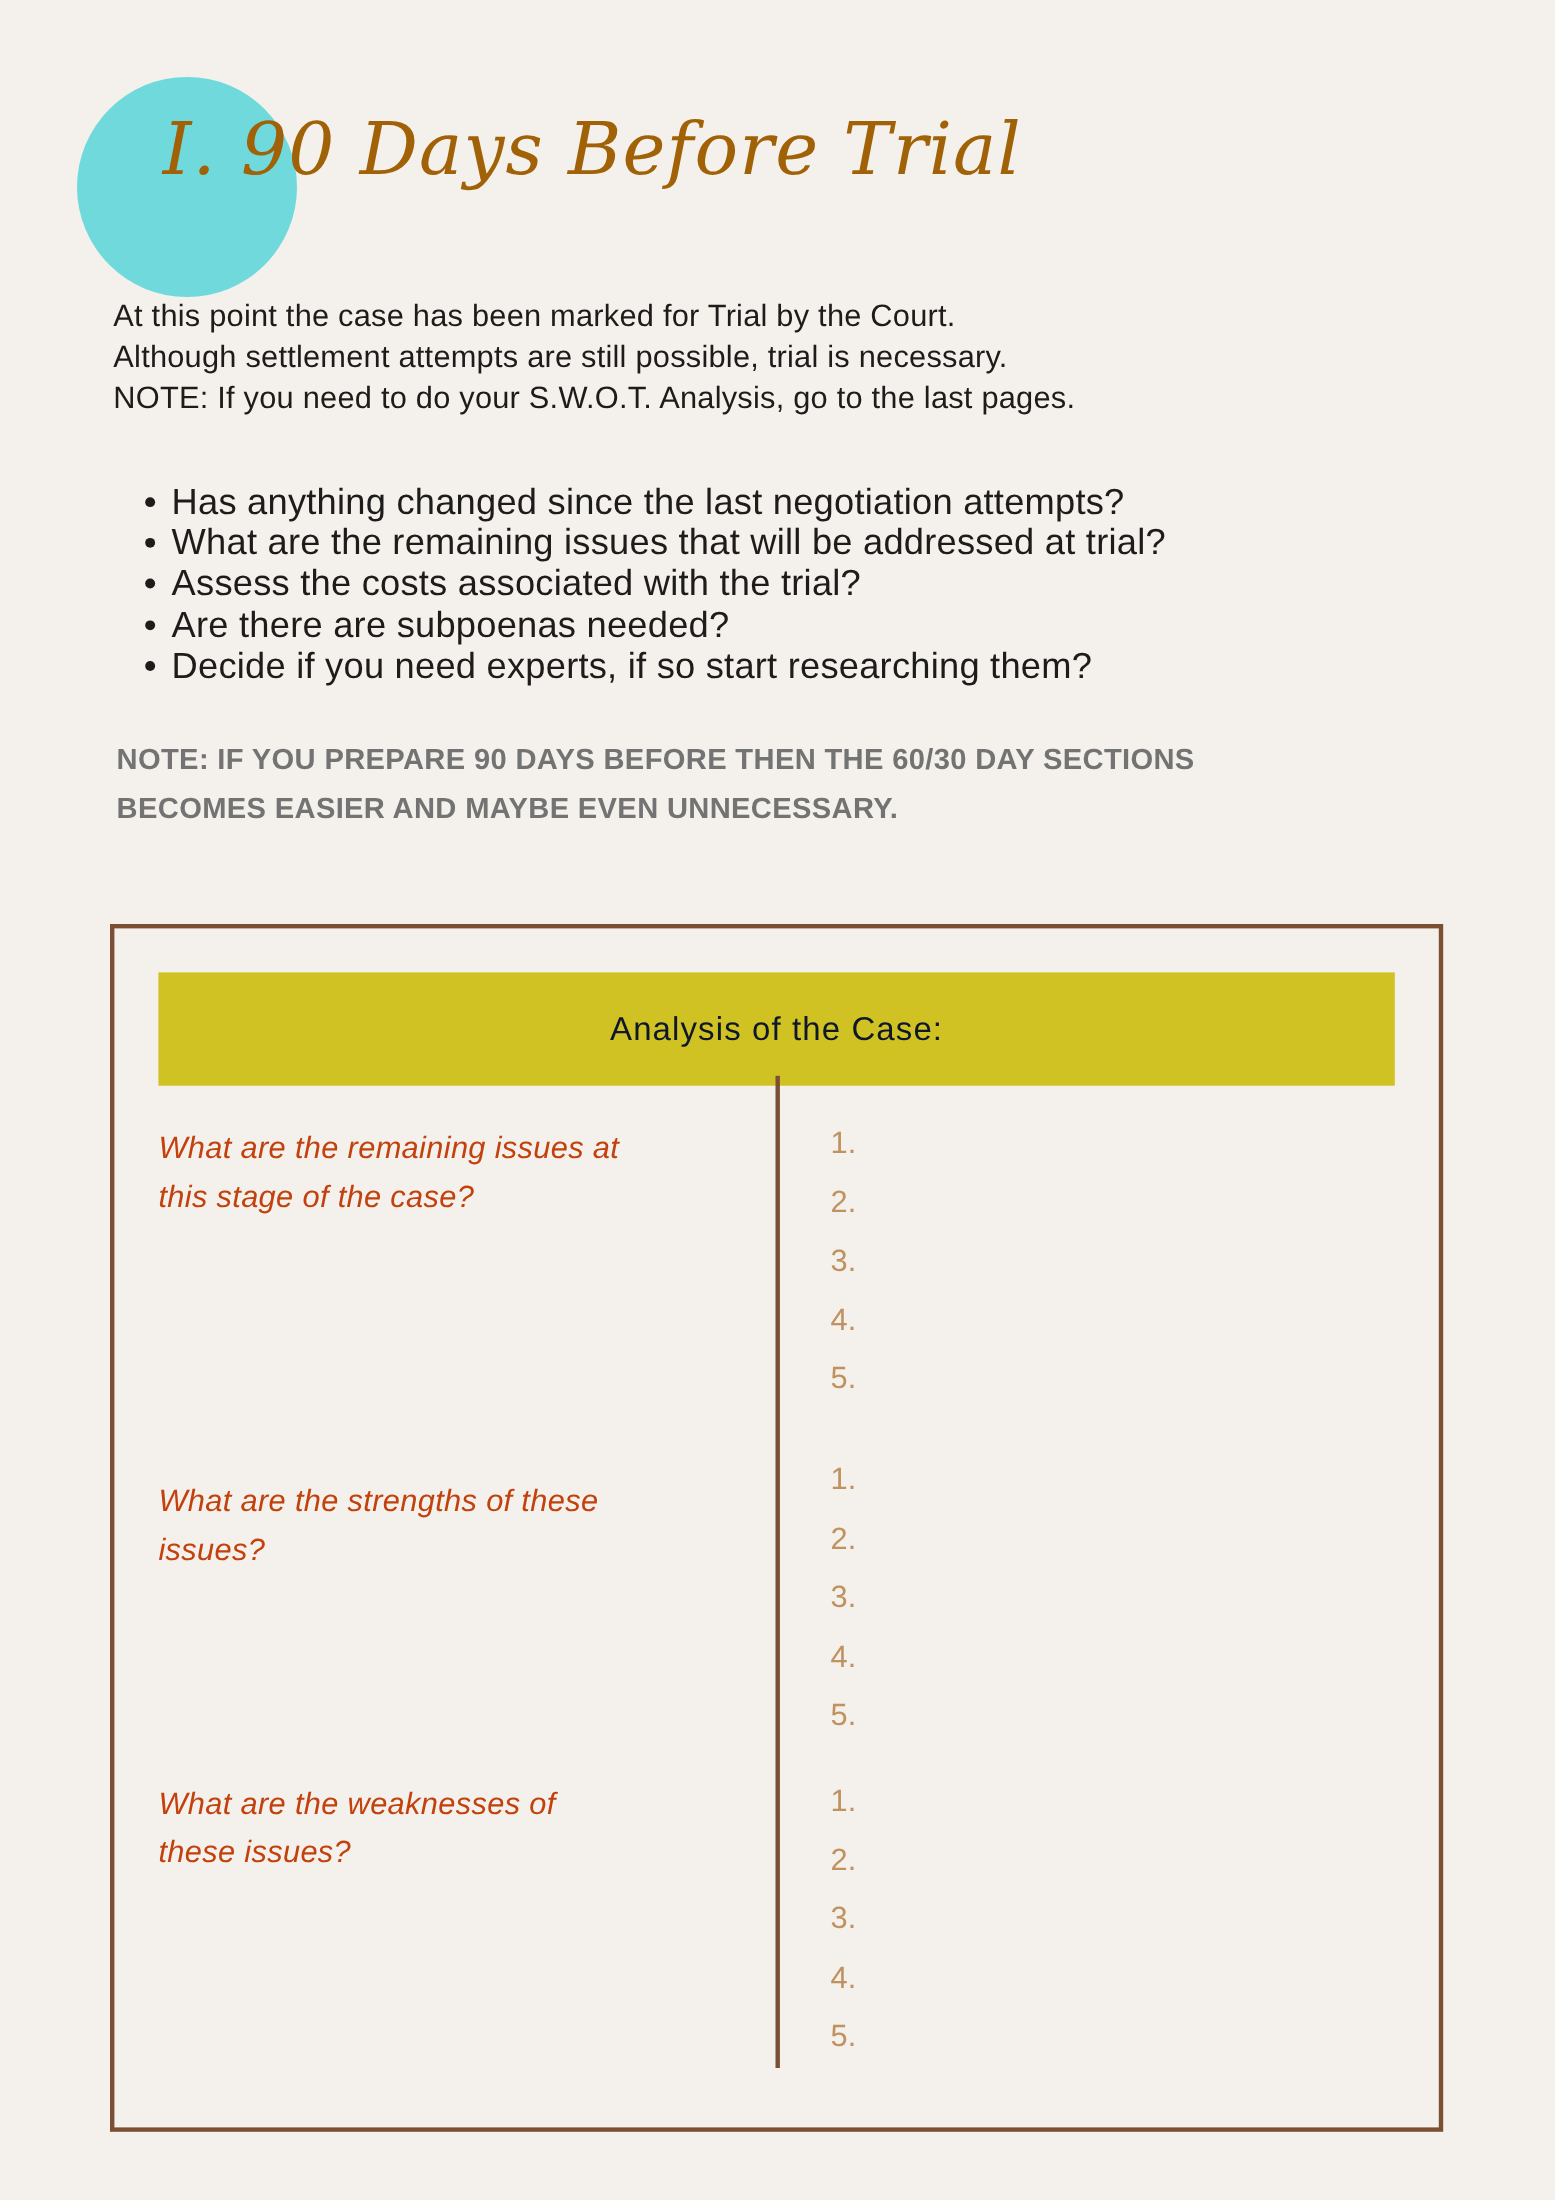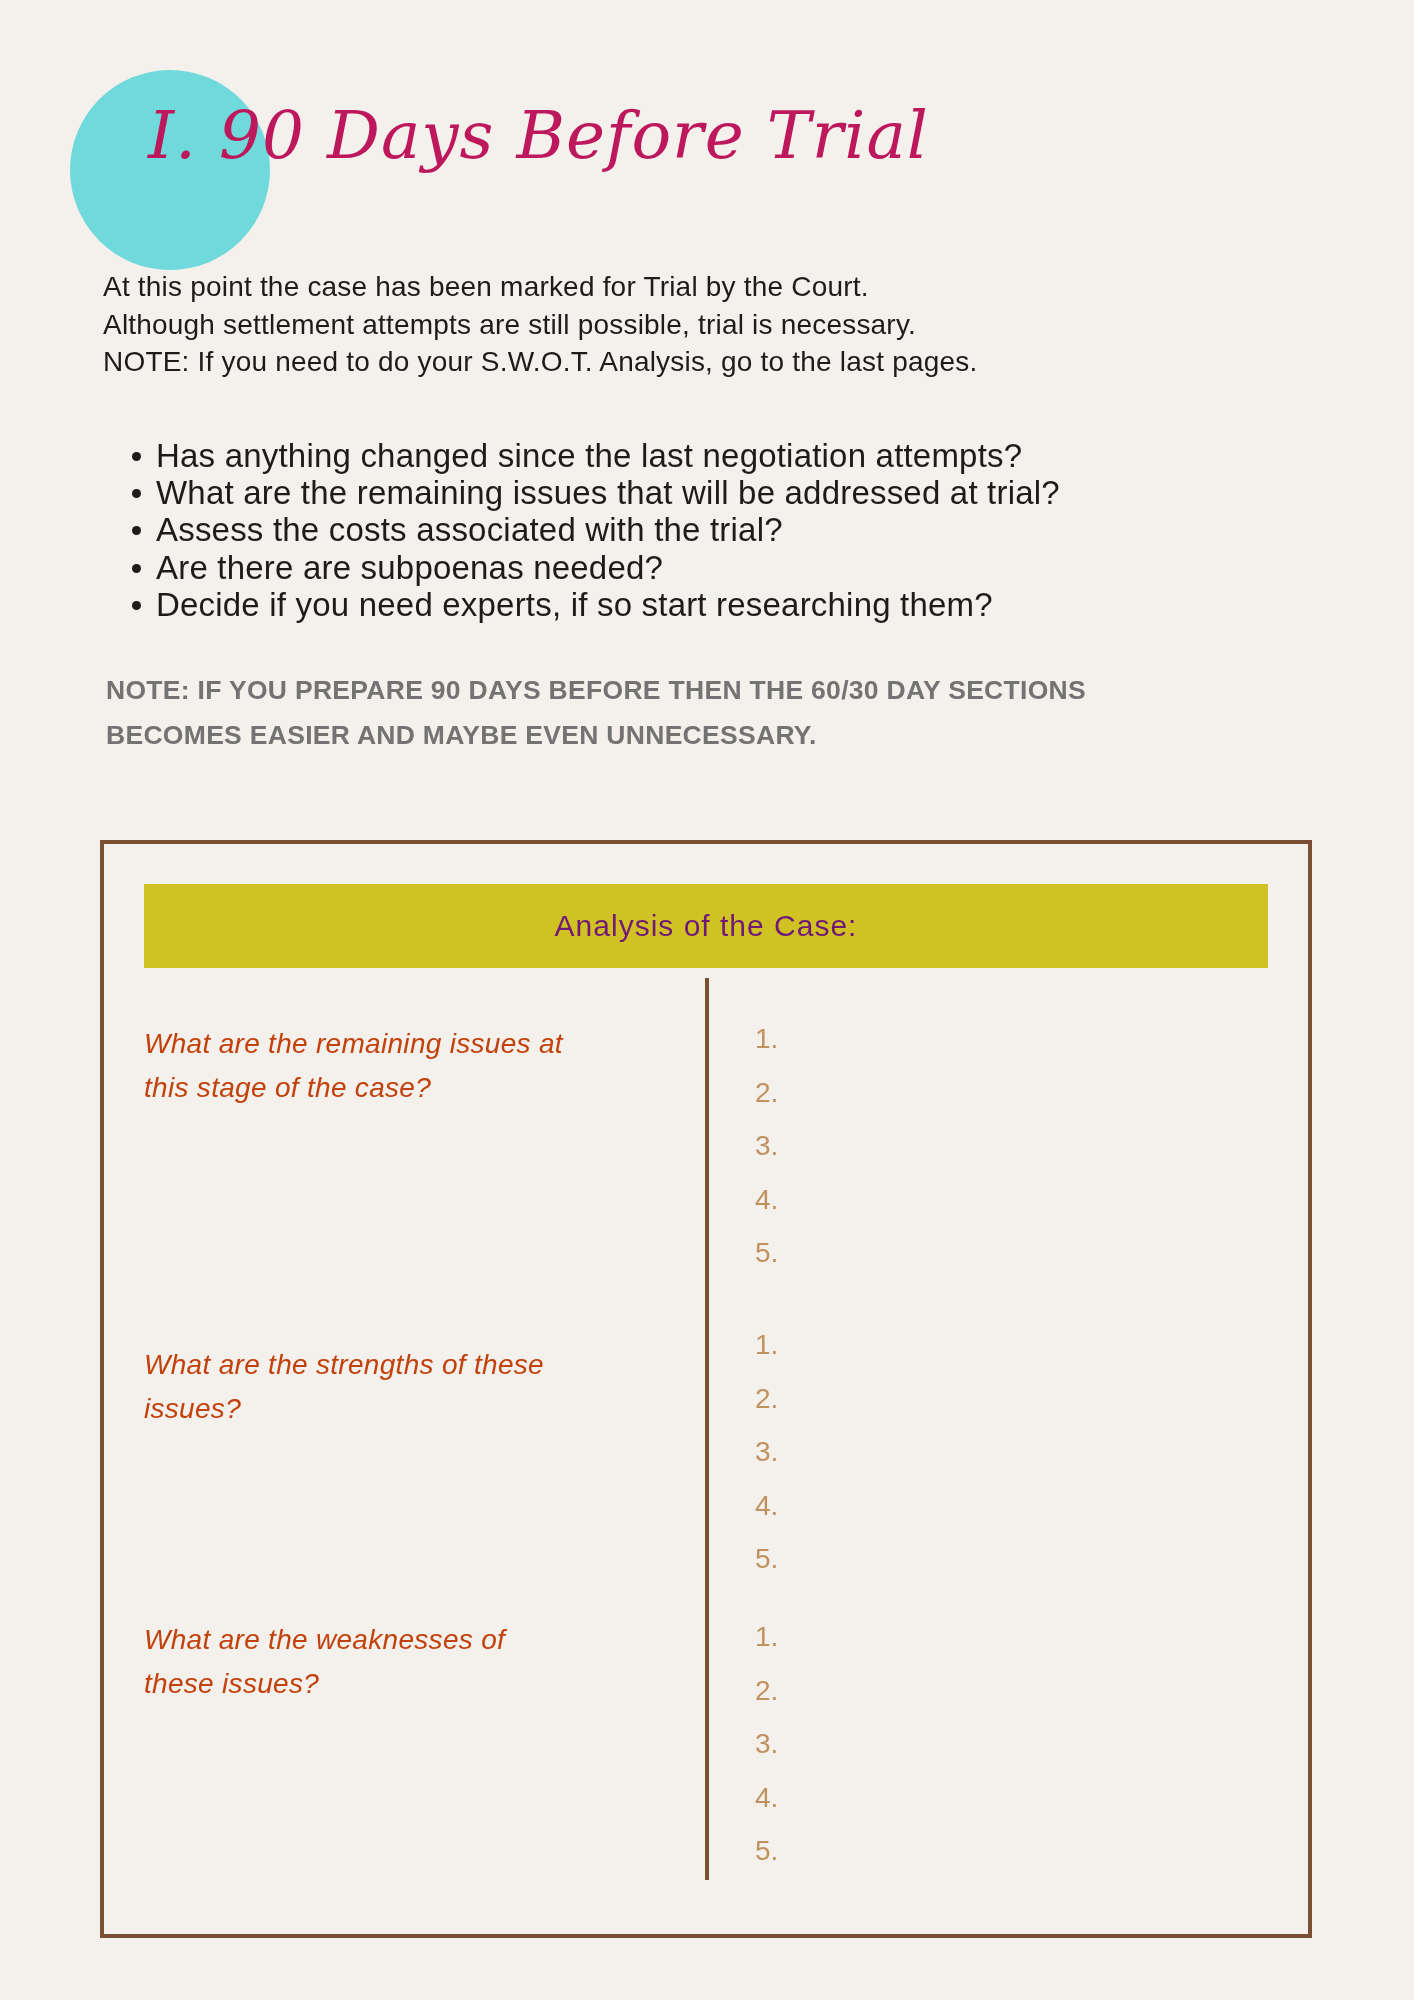--- a/index.html
+++ b/index.html
@@ -25,21 +25,21 @@
   .page-title {
     position: absolute;
     left: 148px; top: 86px;
     margin: 0;
     font-family: "DejaVu Serif", serif;
     font-style: italic;
     font-weight: 500;
     font-size: 66px;
     line-height: 1.5;
     letter-spacing: 1px;
-    color: #be185d;
+    color: #a16207;
   }
 
   
   .intro {
     position: absolute;
     left: 103px; top: 268px;
     font-size: 28px;
     font-weight: 300;
     line-height: 37.5px;
     letter-spacing: 0.2px;
@@ -83,26 +83,26 @@
   .frame {
     position: absolute;
     left: 100px; top: 840px;
     width: 1212px; height: 1098px;
     border: 4px solid #7b4f34;
     box-sizing: border-box;
   }
   .header-bar {
     position: absolute;
     left: 40px; right: 40px; top: 40px;
-    height: 84px;
+    height: 103px;
     background: #d1c224;
     display: flex;
     align-items: center;
     justify-content: center;
-    color: #701a75;
+    color: #0f172a;
     font-size: 30px;
     font-weight: 300;
     letter-spacing: 1px;
   }
   .column-divider {
     position: absolute;
     left: 601px; top: 134px;
     width: 4px; height: 902px;
     background: #7b4f34;
   }

